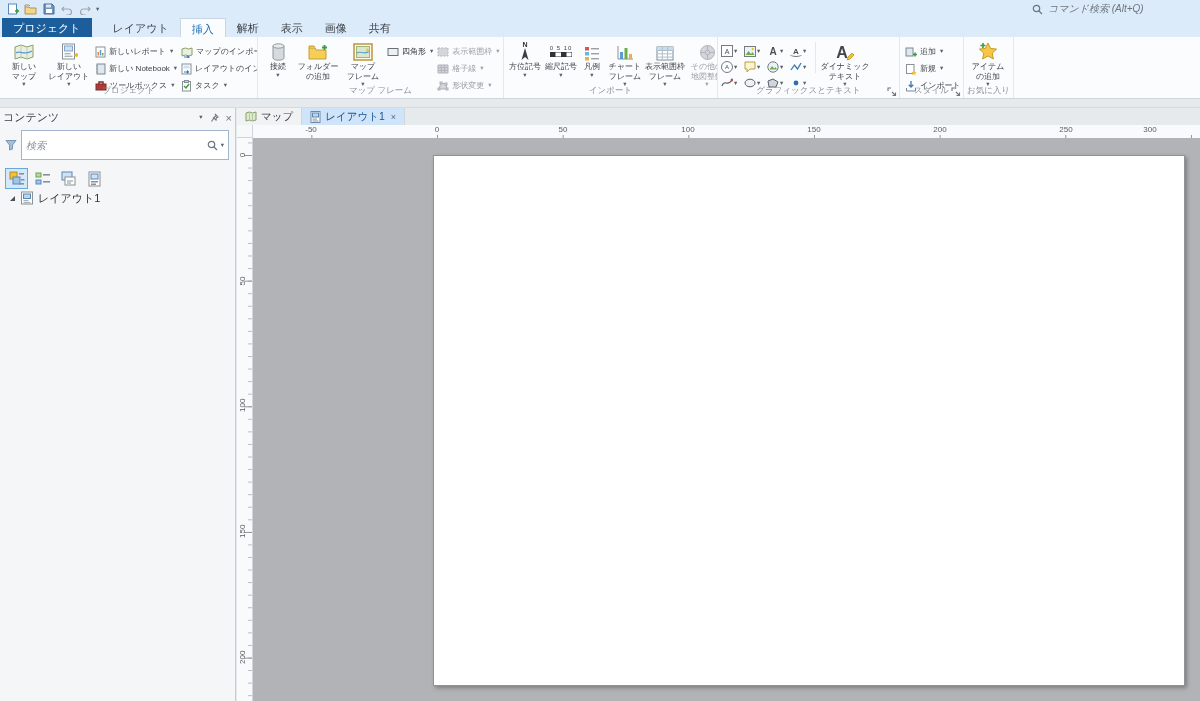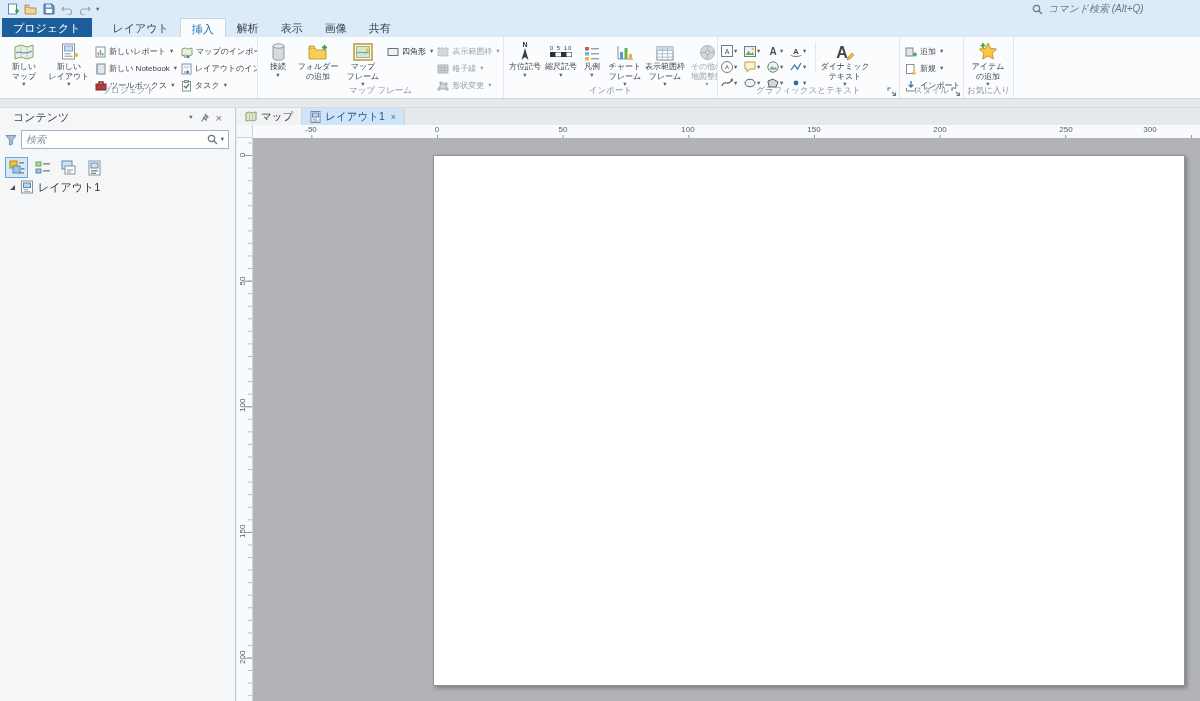--- a/index.html
+++ b/index.html
@@ -55,25 +55,25 @@
   .launcher { position:absolute; right:2px; bottom:1px; width:10px; height:10px; }
   .bigA { font-size:16px; font-weight:bold; color:#3f454b; line-height:1; position:relative; }
   .scaletext { font-size:6px; color:#444; letter-spacing:1px; line-height:1; }
 
   
   .workspace { position:absolute; left:0; top:99px; width:1200px; height:602px; background:#e7eaed; }
 
   
   .pane { position:absolute; left:0; top:8px; width:236px; bottom:0;
     background:#f4f6f8; border-right:1px solid #c6ccd2; border-top:1px solid #d4dade; }
-  .pane-header { height:19px; display:flex; align-items:center; padding:0 13px; }
+  .pane-header { height:19px; display:flex; align-items:center; padding:0 3px; }
   .pane-title { font-size:11px; color:#3a3f44; flex:1; }
   .pane-hicons { display:flex; align-items:center; gap:7px; color:#6f767d; font-size:9px; }
   .search-row { display:flex; align-items:center; gap:4px; margin:3px 6px 0 5px; }
-  .searchbox { flex:1; height:19px; background:#fff; border:1px solid #9fb6cd;
+  .searchbox { flex:1; height:30px; background:#fff; border:1px solid #9fb6cd;
     display:flex; align-items:center; padding:0 4px; gap:3px; }
   .searchbox input { flex:1; border:none; outline:none; font-size:10px; font-style:italic;
     font-family:inherit; color:#333; background:transparent; min-width:0; }
   .searchbox input::placeholder { color:#8a9097; font-style:italic; }
   .modebar { display:flex; gap:3px; margin:8px 0 0 5px; }
   .modebtn { width:23px; height:21px; display:flex; align-items:center; justify-content:center;
     border:1px solid transparent; }
   .modebtn.selected { border:1px solid #6aa7dd; background:#d6e9fb; }
   .section-heading { font-weight:bold; font-size:11px; margin:12px 0 6px 7px; color:#2e3338; }
   .tree-item { display:flex; align-items:center; gap:4px; padding-left:8px; height:18px; }

